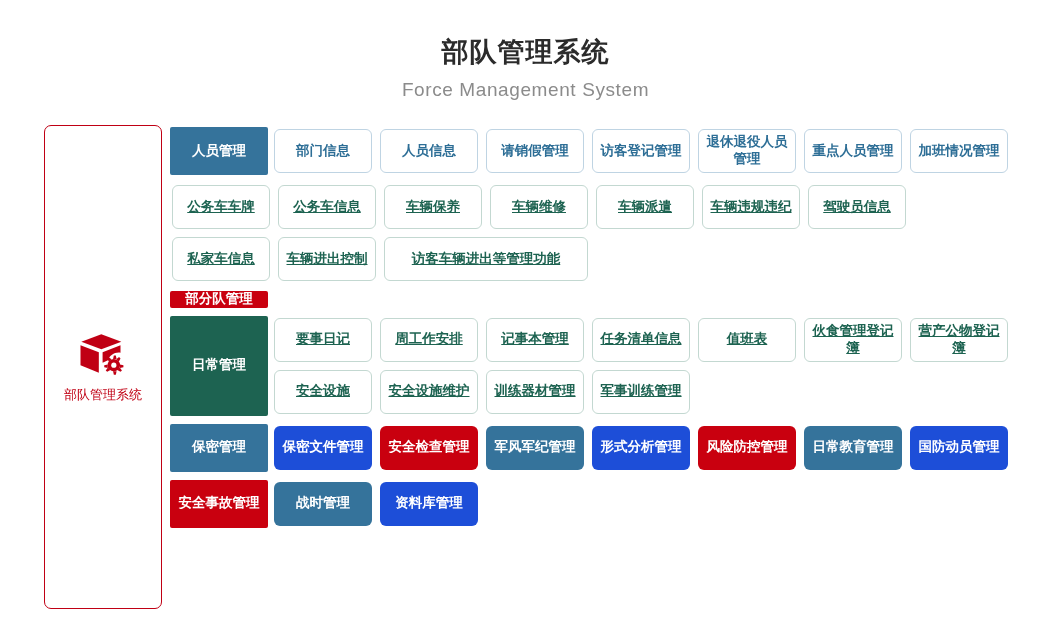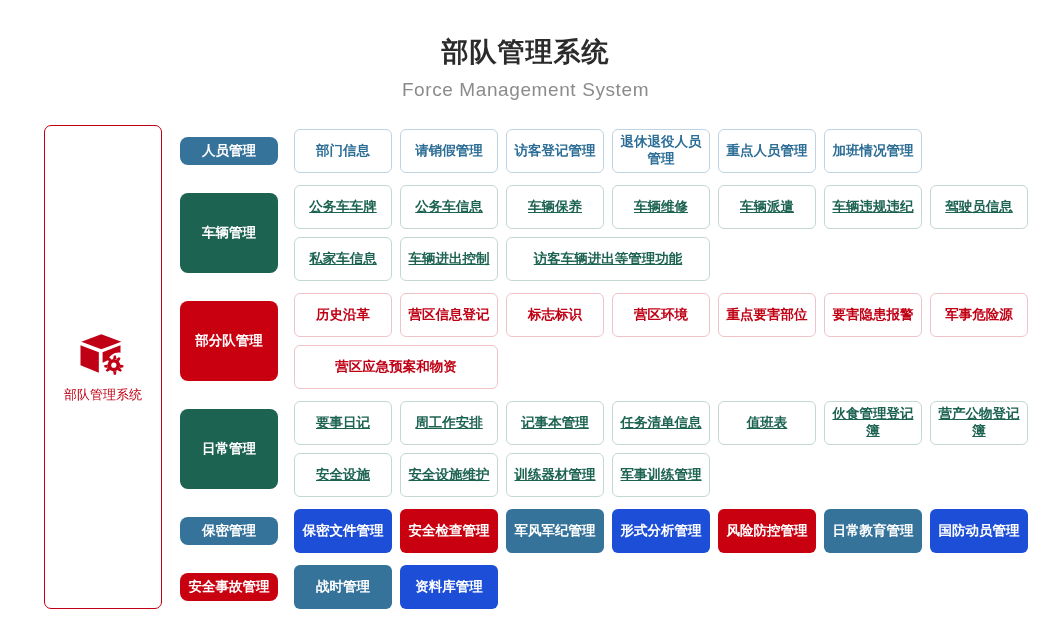--- a/index.html
+++ b/index.html
@@ -92,22 +92,22 @@
 
   .row {
     display: flex;
     align-items: stretch;
     margin-bottom: 4px;
   }
 
   .cat-cell {
     width: 98px;
     flex: 0 0 98px;
-    margin: 12px;
-    border-radius: 8px;
+    margin: 2px;
+    border-radius: 2px;
     color: #ffffff;
     font-size: 13.5px;
     font-weight: bold;
     display: flex;
     align-items: center;
     justify-content: center;
     text-align: center;
     line-height: 1.25;
     box-sizing: border-box;
   }
@@ -192,65 +192,51 @@
       <div class="sidebar-label">部队管理系统</div>
     </div>
 
     <div class="grid">
 
       <div class="row theme-blue">
         <div class="cat-cell cat-blue">人员管理</div>
         <div class="items">
           <div class="item-line">
             <div class="tile">部门信息</div>
+            <div class="tile">人员信息</div>
             <div class="tile">请销假管理</div>
             <div class="tile">访客登记管理</div>
             <div class="tile">退休退役人员管理</div>
             <div class="tile">重点人员管理</div>
             <div class="tile">加班情况管理</div>
           </div>
         </div>
       </div>
 
       <div class="row theme-green">
-        <div class="cat-cell cat-green">车辆管理</div>
         <div class="items">
           <div class="item-line">
             <div class="tile">公务车车牌</div>
             <div class="tile">公务车信息</div>
             <div class="tile">车辆保养</div>
             <div class="tile">车辆维修</div>
             <div class="tile">车辆派遣</div>
             <div class="tile">车辆违规违纪</div>
             <div class="tile">驾驶员信息</div>
           </div>
           <div class="item-line">
             <div class="tile">私家车信息</div>
             <div class="tile">车辆进出控制</div>
             <div class="tile span2">访客车辆进出等管理功能</div>
           </div>
         </div>
       </div>
 
       <div class="row theme-red">
         <div class="cat-cell cat-red">部分队管理</div>
-        <div class="items">
-          <div class="item-line">
-            <div class="tile">历史沿革</div>
-            <div class="tile">营区信息登记</div>
-            <div class="tile">标志标识</div>
-            <div class="tile">营区环境</div>
-            <div class="tile">重点要害部位</div>
-            <div class="tile">要害隐患报警</div>
-            <div class="tile">军事危险源</div>
-          </div>
-          <div class="item-line">
-            <div class="tile span2">营区应急预案和物资</div>
-          </div>
-        </div>
       </div>
 
       <div class="row theme-green">
         <div class="cat-cell cat-green">日常管理</div>
         <div class="items">
           <div class="item-line">
             <div class="tile">要事日记</div>
             <div class="tile">周工作安排</div>
             <div class="tile">记事本管理</div>
             <div class="tile">任务清单信息</div>

